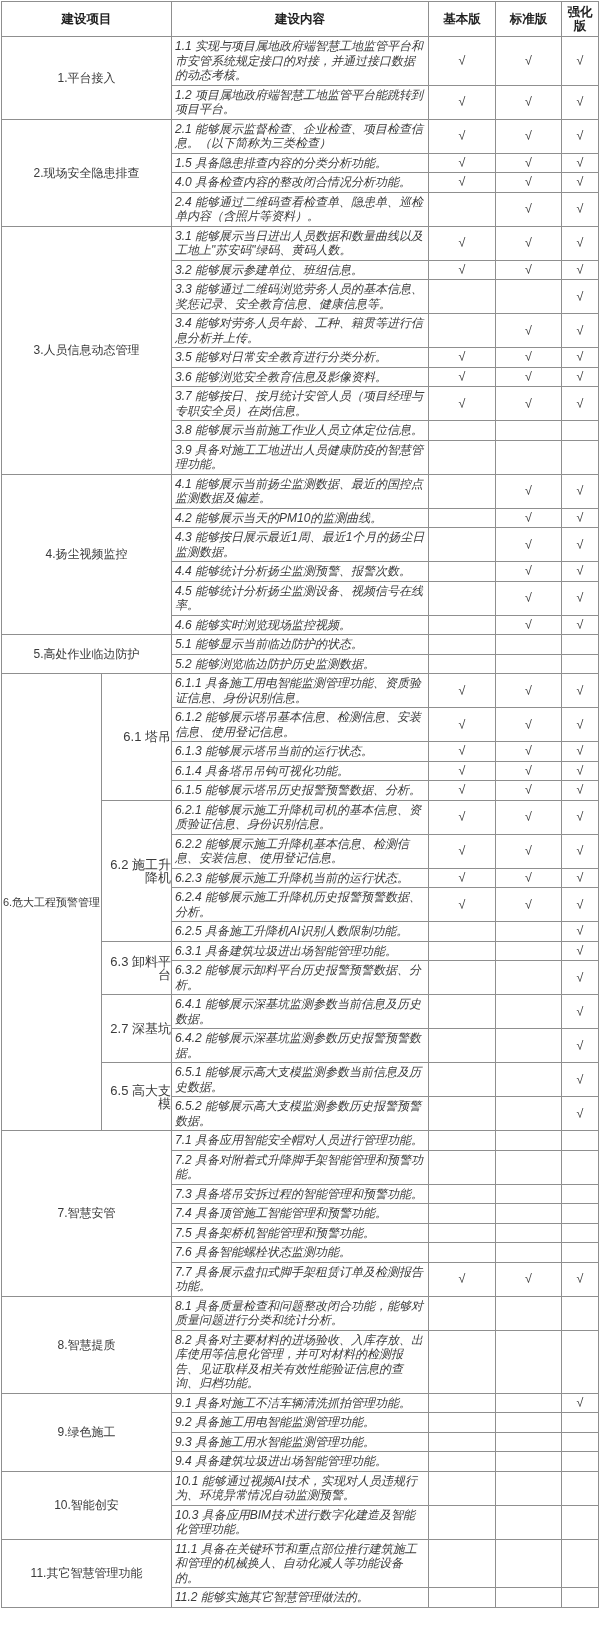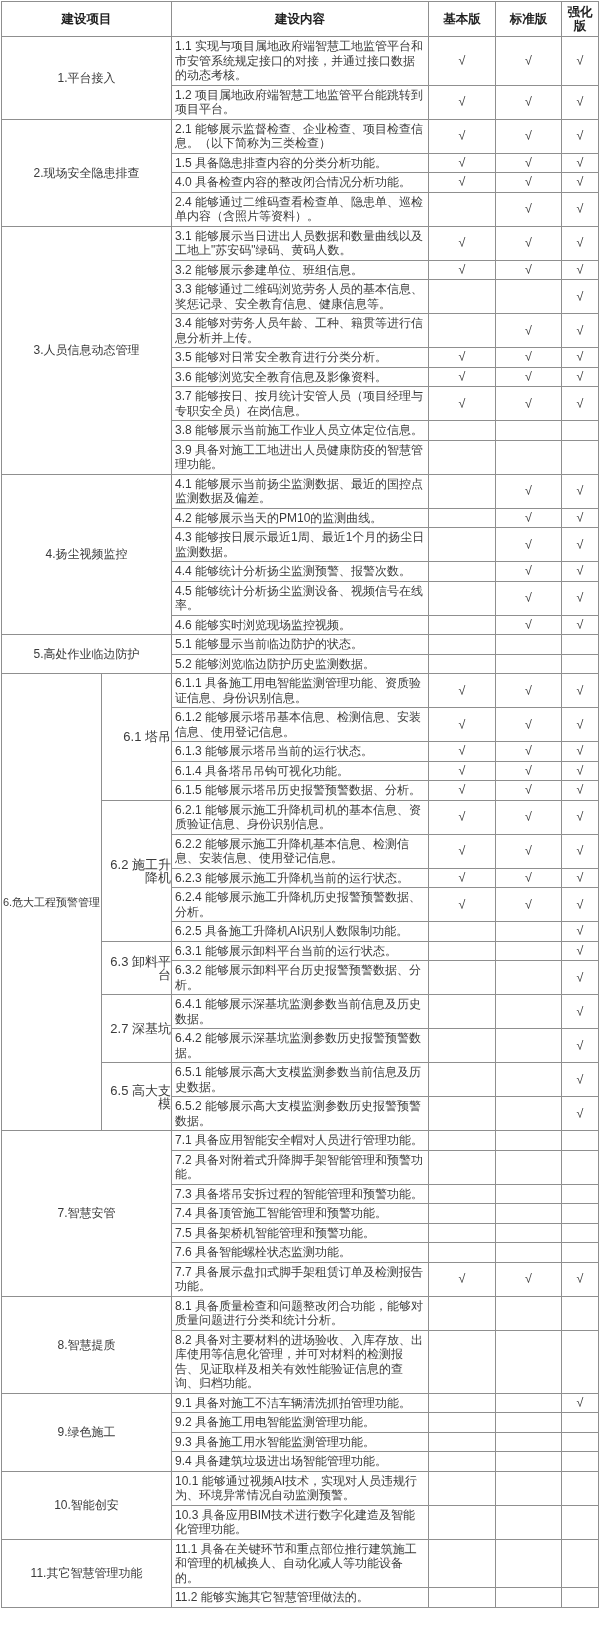--- a/index.html
+++ b/index.html
@@ -26,20 +26,21 @@
     background:#fff;
   }
   td.cell-content{
     font-size:12px;
     line-height:14.5px;
     padding:2px 3px;
     text-align:left;
     vertical-align:middle;
     word-break:break-all;
     overflow-wrap:anywhere;
+    font-style:italic;
   }
   td.cell-project{
     font-size:12px;
     line-height:14px;
     text-align:center;
     vertical-align:middle;
     padding:1px;
   }
   td.cell-project.narrow{
     font-size:11px;
@@ -285,21 +286,21 @@
           <td class="cell-check">√</td>
         </tr>
         <tr>
           <td class="cell-content">6.2.5 具备施工升降机AI识别人数限制功能。</td>
           <td class="cell-check"></td>
           <td class="cell-check"></td>
           <td class="cell-check">√</td>
         </tr>
         <tr>
           <td class="cell-subproject" rowspan="2">6.3 卸料平台</td>
-          <td class="cell-content">6.3.1 能够展示卸料平台当前的运行状态。</td>
+          <td class="cell-content">6.3.1 具备建筑垃圾进出场智能管理功能。</td>
           <td class="cell-check"></td>
           <td class="cell-check"></td>
           <td class="cell-check">√</td>
         </tr>
         <tr>
           <td class="cell-content">6.3.2 能够展示卸料平台历史报警预警数据、分析。</td>
           <td class="cell-check"></td>
           <td class="cell-check"></td>
           <td class="cell-check">√</td>
         </tr>

